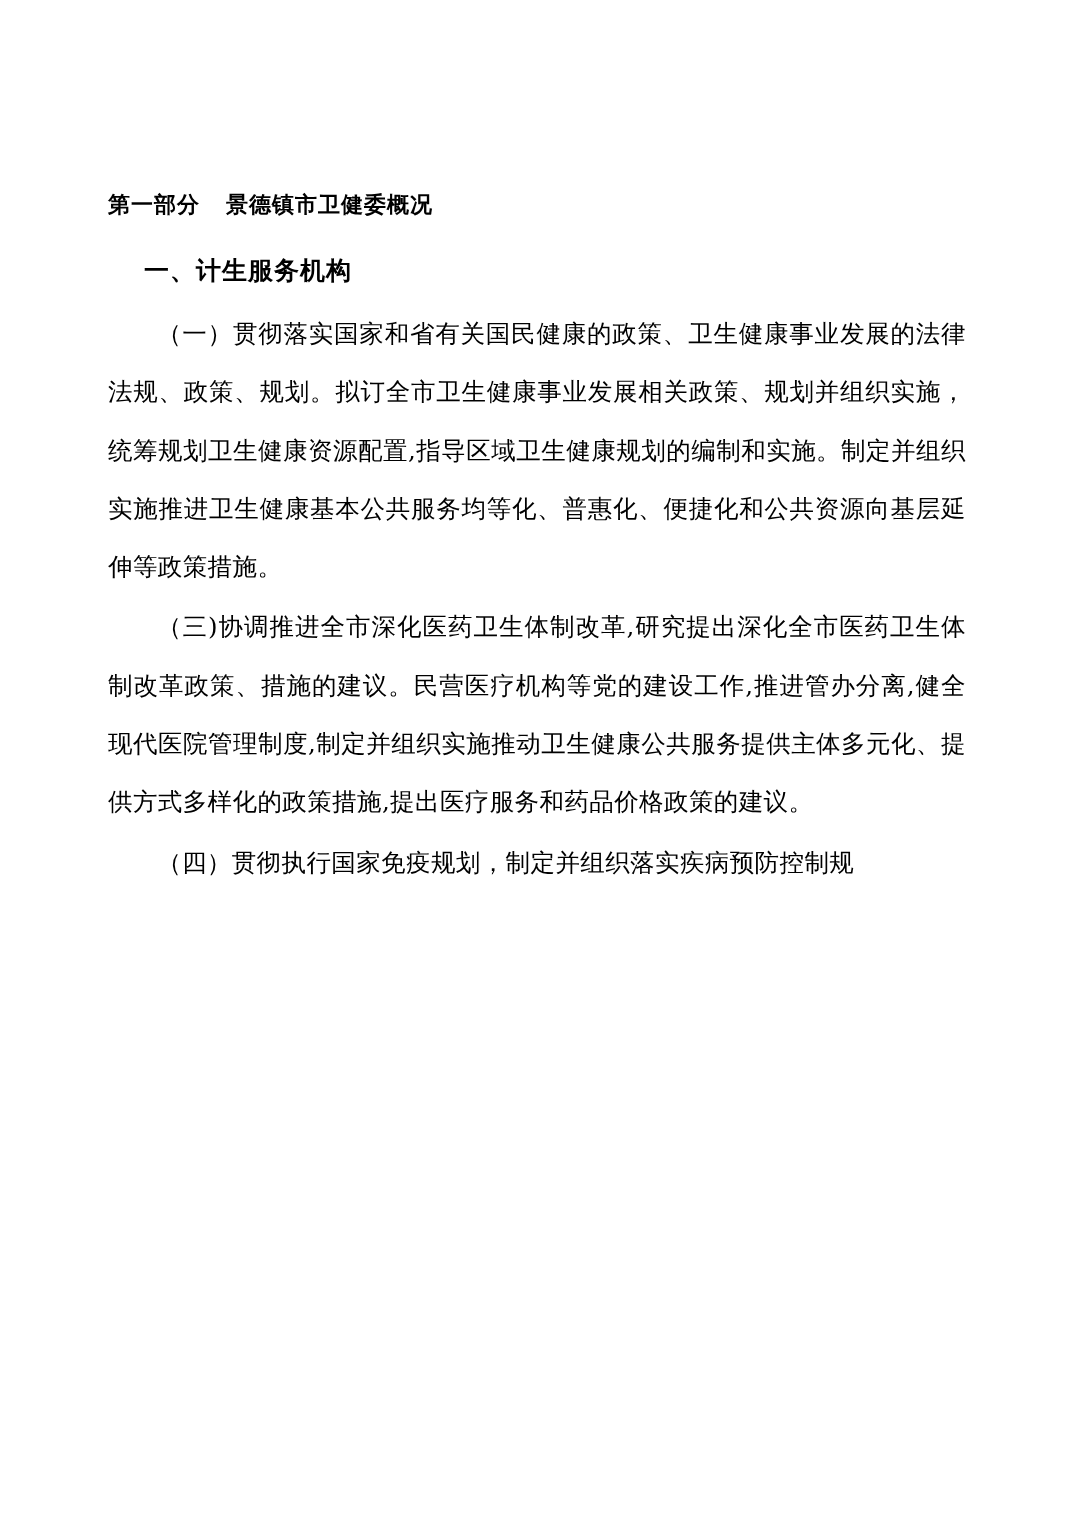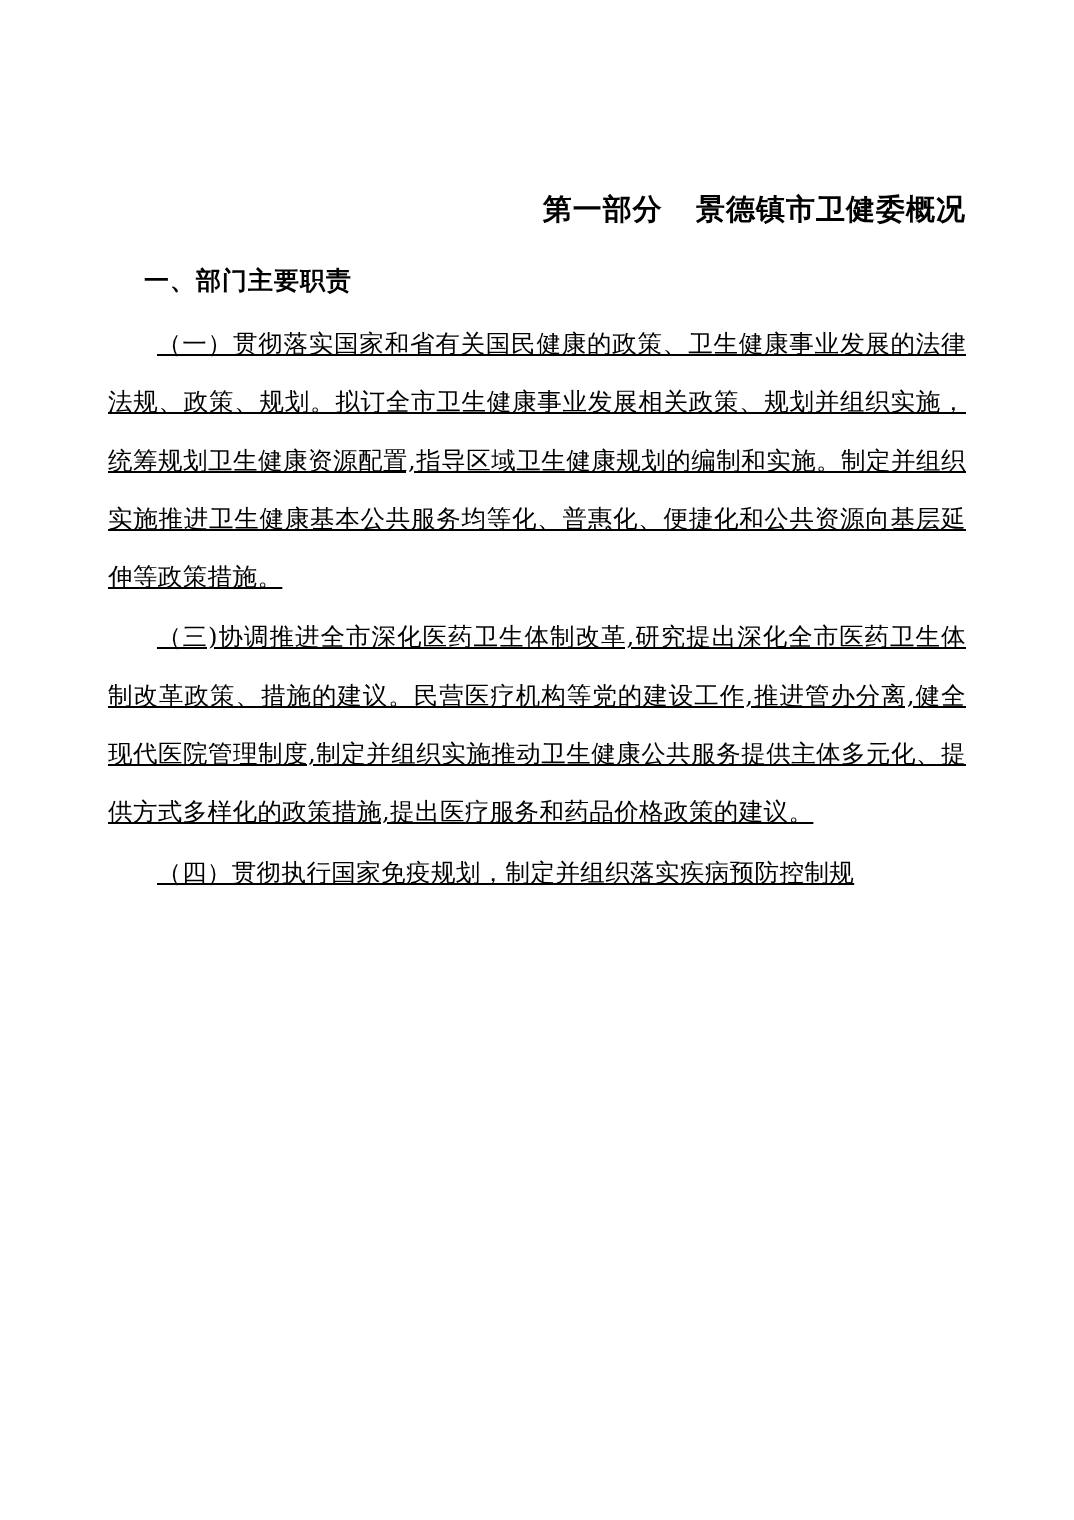--- a/index.html
+++ b/index.html
@@ -12,54 +12,53 @@
     width: 1074px;
     height: 1520px;
     background: #ffffff;
     box-sizing: border-box;
     padding: 190px 108px 40px 108px;
     font-family: "DejaVu Serif", "Liberation Serif", serif;
     color: #000000;
     overflow: hidden;
   }
   .doc-title {
-    text-align: right;
-    font-size: 29px;
+    text-align: left;
+    font-size: 22px;
     font-weight: bold;
     letter-spacing: 1px;
     margin: 0 0 34px 0;
     white-space: pre;
   }
   .section-heading {
     font-size: 25px;
     font-weight: bold;
     margin: 0 0 18px 0;
     padding-left: 36px;
     letter-spacing: 1px;
   }
   p.body-par {
     font-size: 24.5px;
     line-height: 2.38;
     margin: 0 0 2px 0;
     text-align: justify;
     text-justify: inter-ideograph;
     text-indent: 49px;
     letter-spacing: 0.4px;
-    text-decoration: underline;
   }
   p.body-par:last-child {
     margin-bottom: 0;
   }
 </style>
 </head>
 <body>
 
 <div class="page">
 
   <h1 class="doc-title">第一部分   景德镇市卫健委概况</h1>
 
-  <h2 class="section-heading">一、部门主要职责</h2>
+  <h2 class="section-heading">一、计生服务机构</h2>
 
   <p class="body-par">（一）贯彻落实国家和省有关国民健康的政策、卫生健康事业发展的法律法规、政策、规划。拟订全市卫生健康事业发展相关政策、规划并组织实施，统筹规划卫生健康资源配置,指导区域卫生健康规划的编制和实施。制定并组织实施推进卫生健康基本公共服务均等化、普惠化、便捷化和公共资源向基层延伸等政策措施。</p>
   <p class="body-par">（三)协调推进全市深化医药卫生体制改革,研究提出深化全市医药卫生体制改革政策、措施的建议。民营医疗机构等党的建设工作,推进管办分离,健全现代医院管理制度,制定并组织实施推动卫生健康公共服务提供主体多元化、提供方式多样化的政策措施,提出医疗服务和药品价格政策的建议。</p>
   <p class="body-par">（四）贯彻执行国家免疫规划，制定并组织落实疾病预防控制规</p>
 
 </div>
 
 </body></html>

